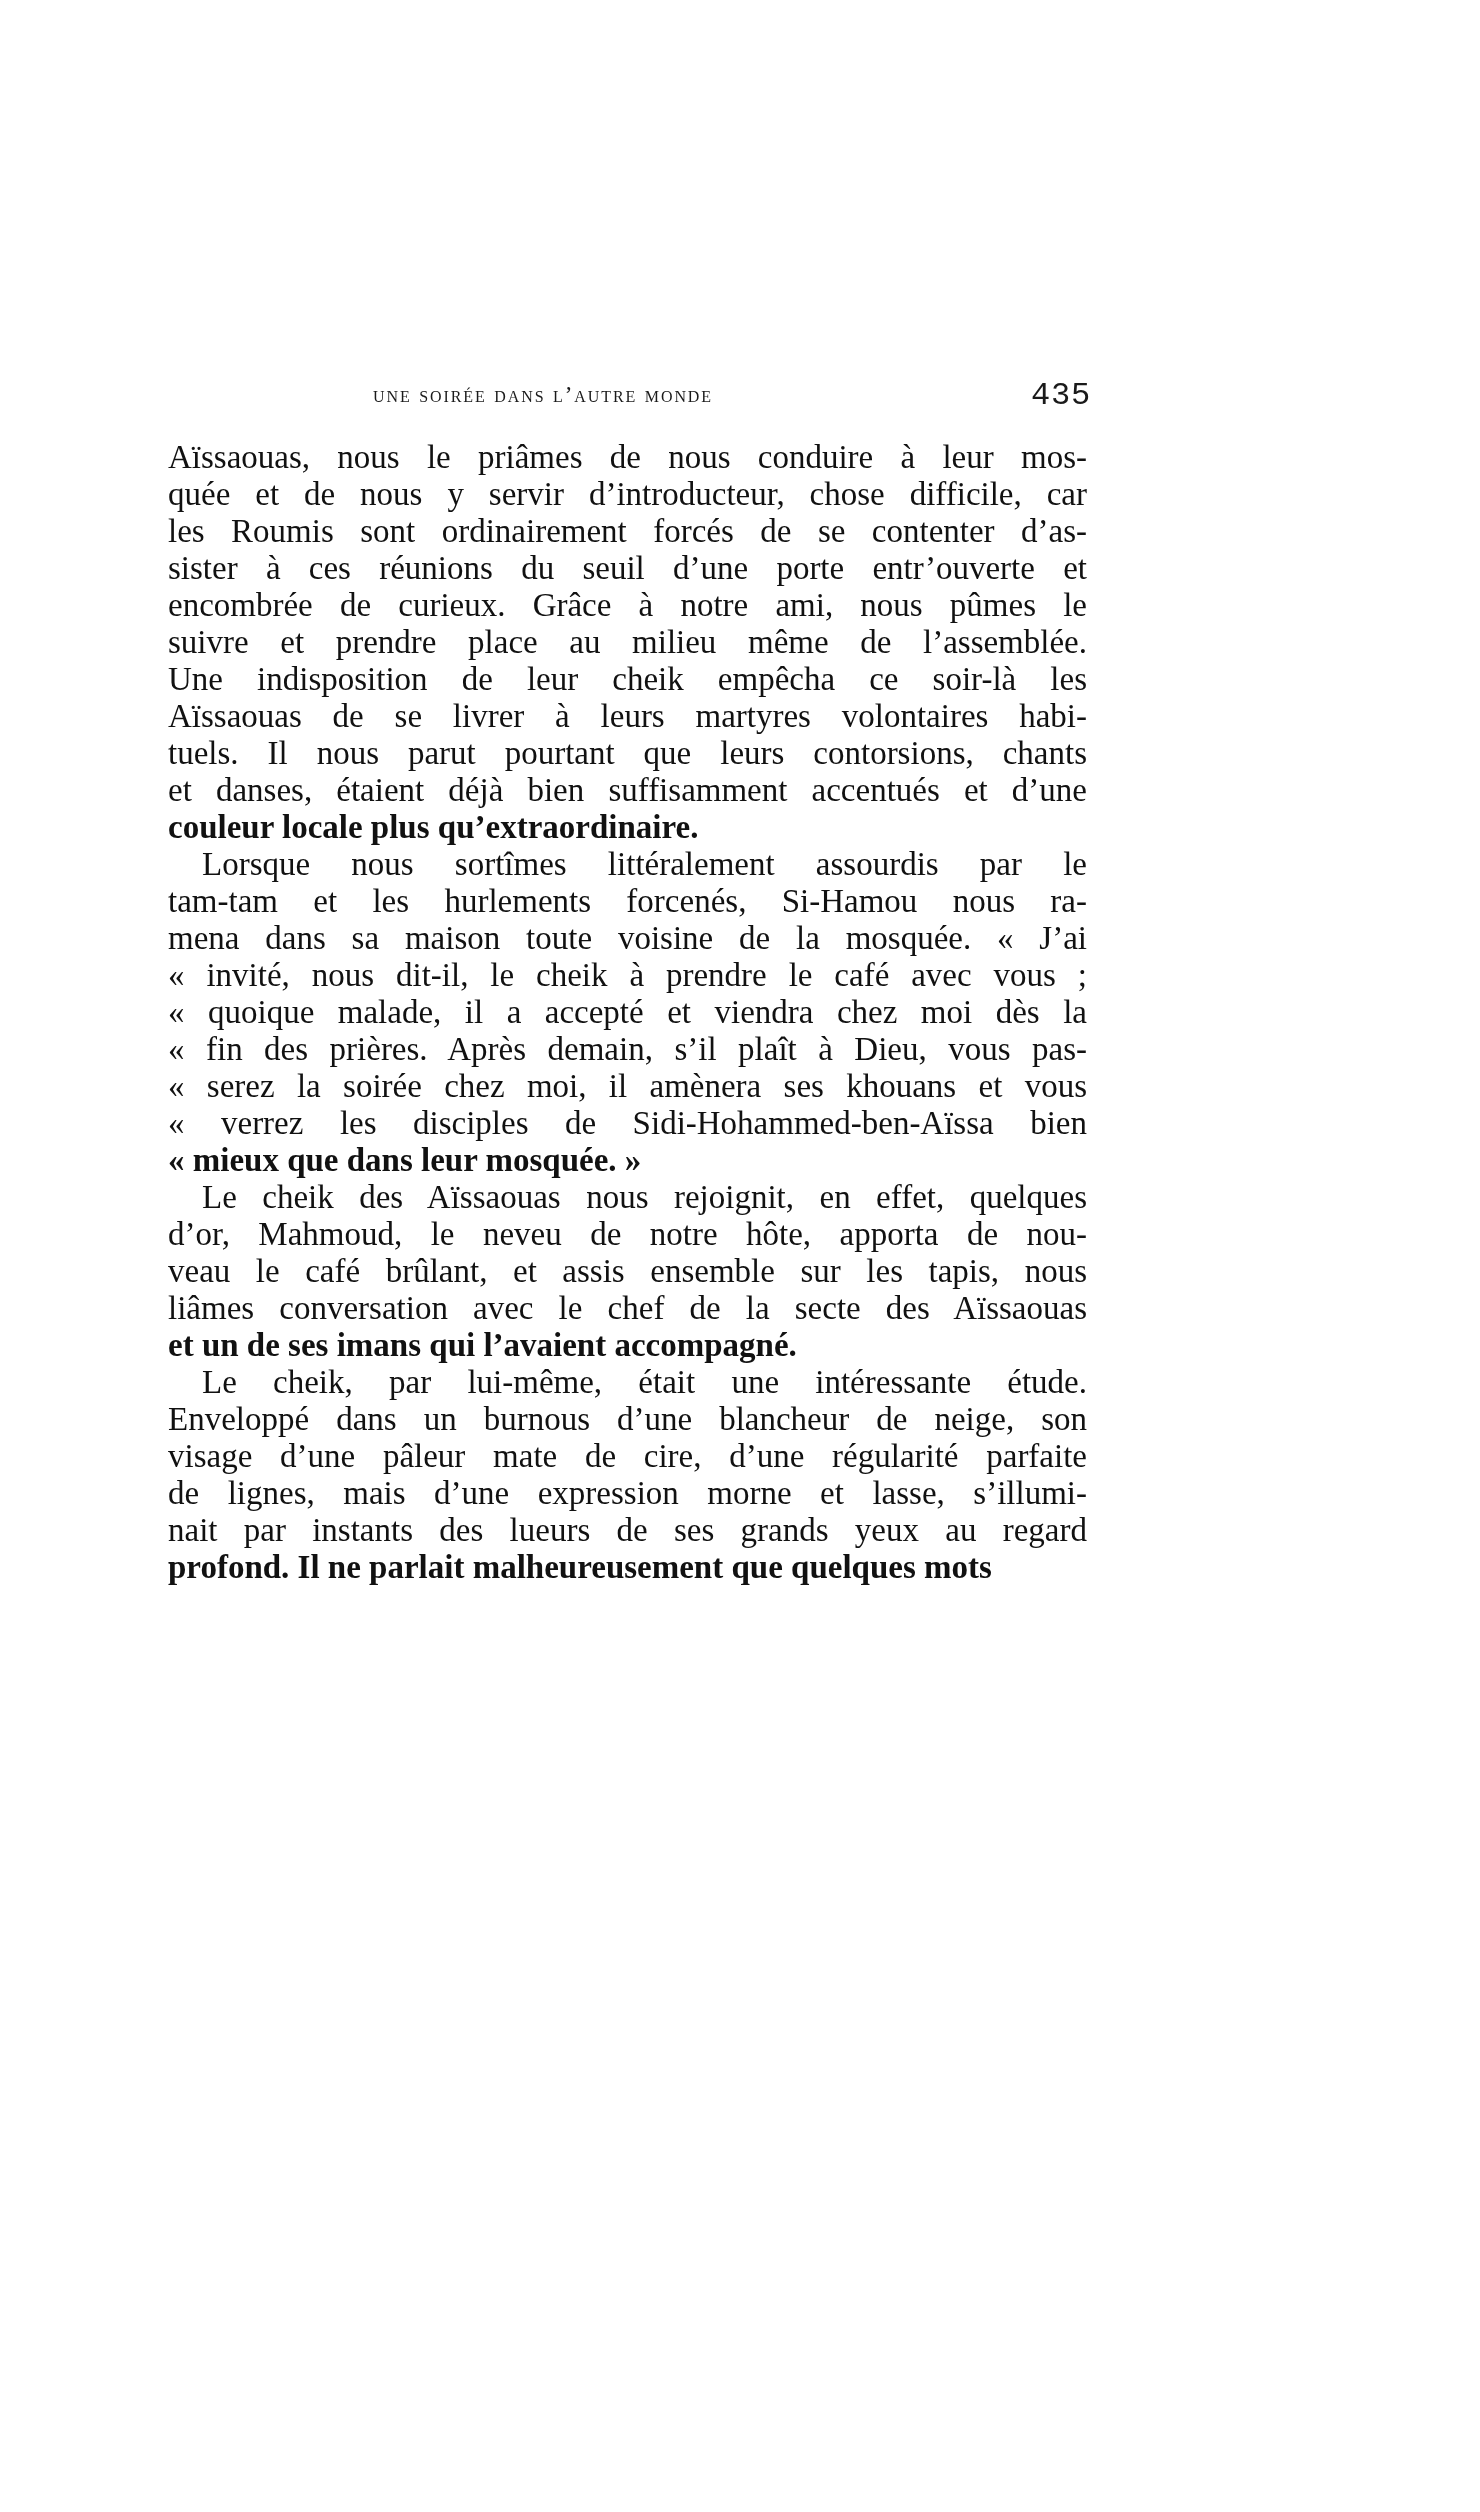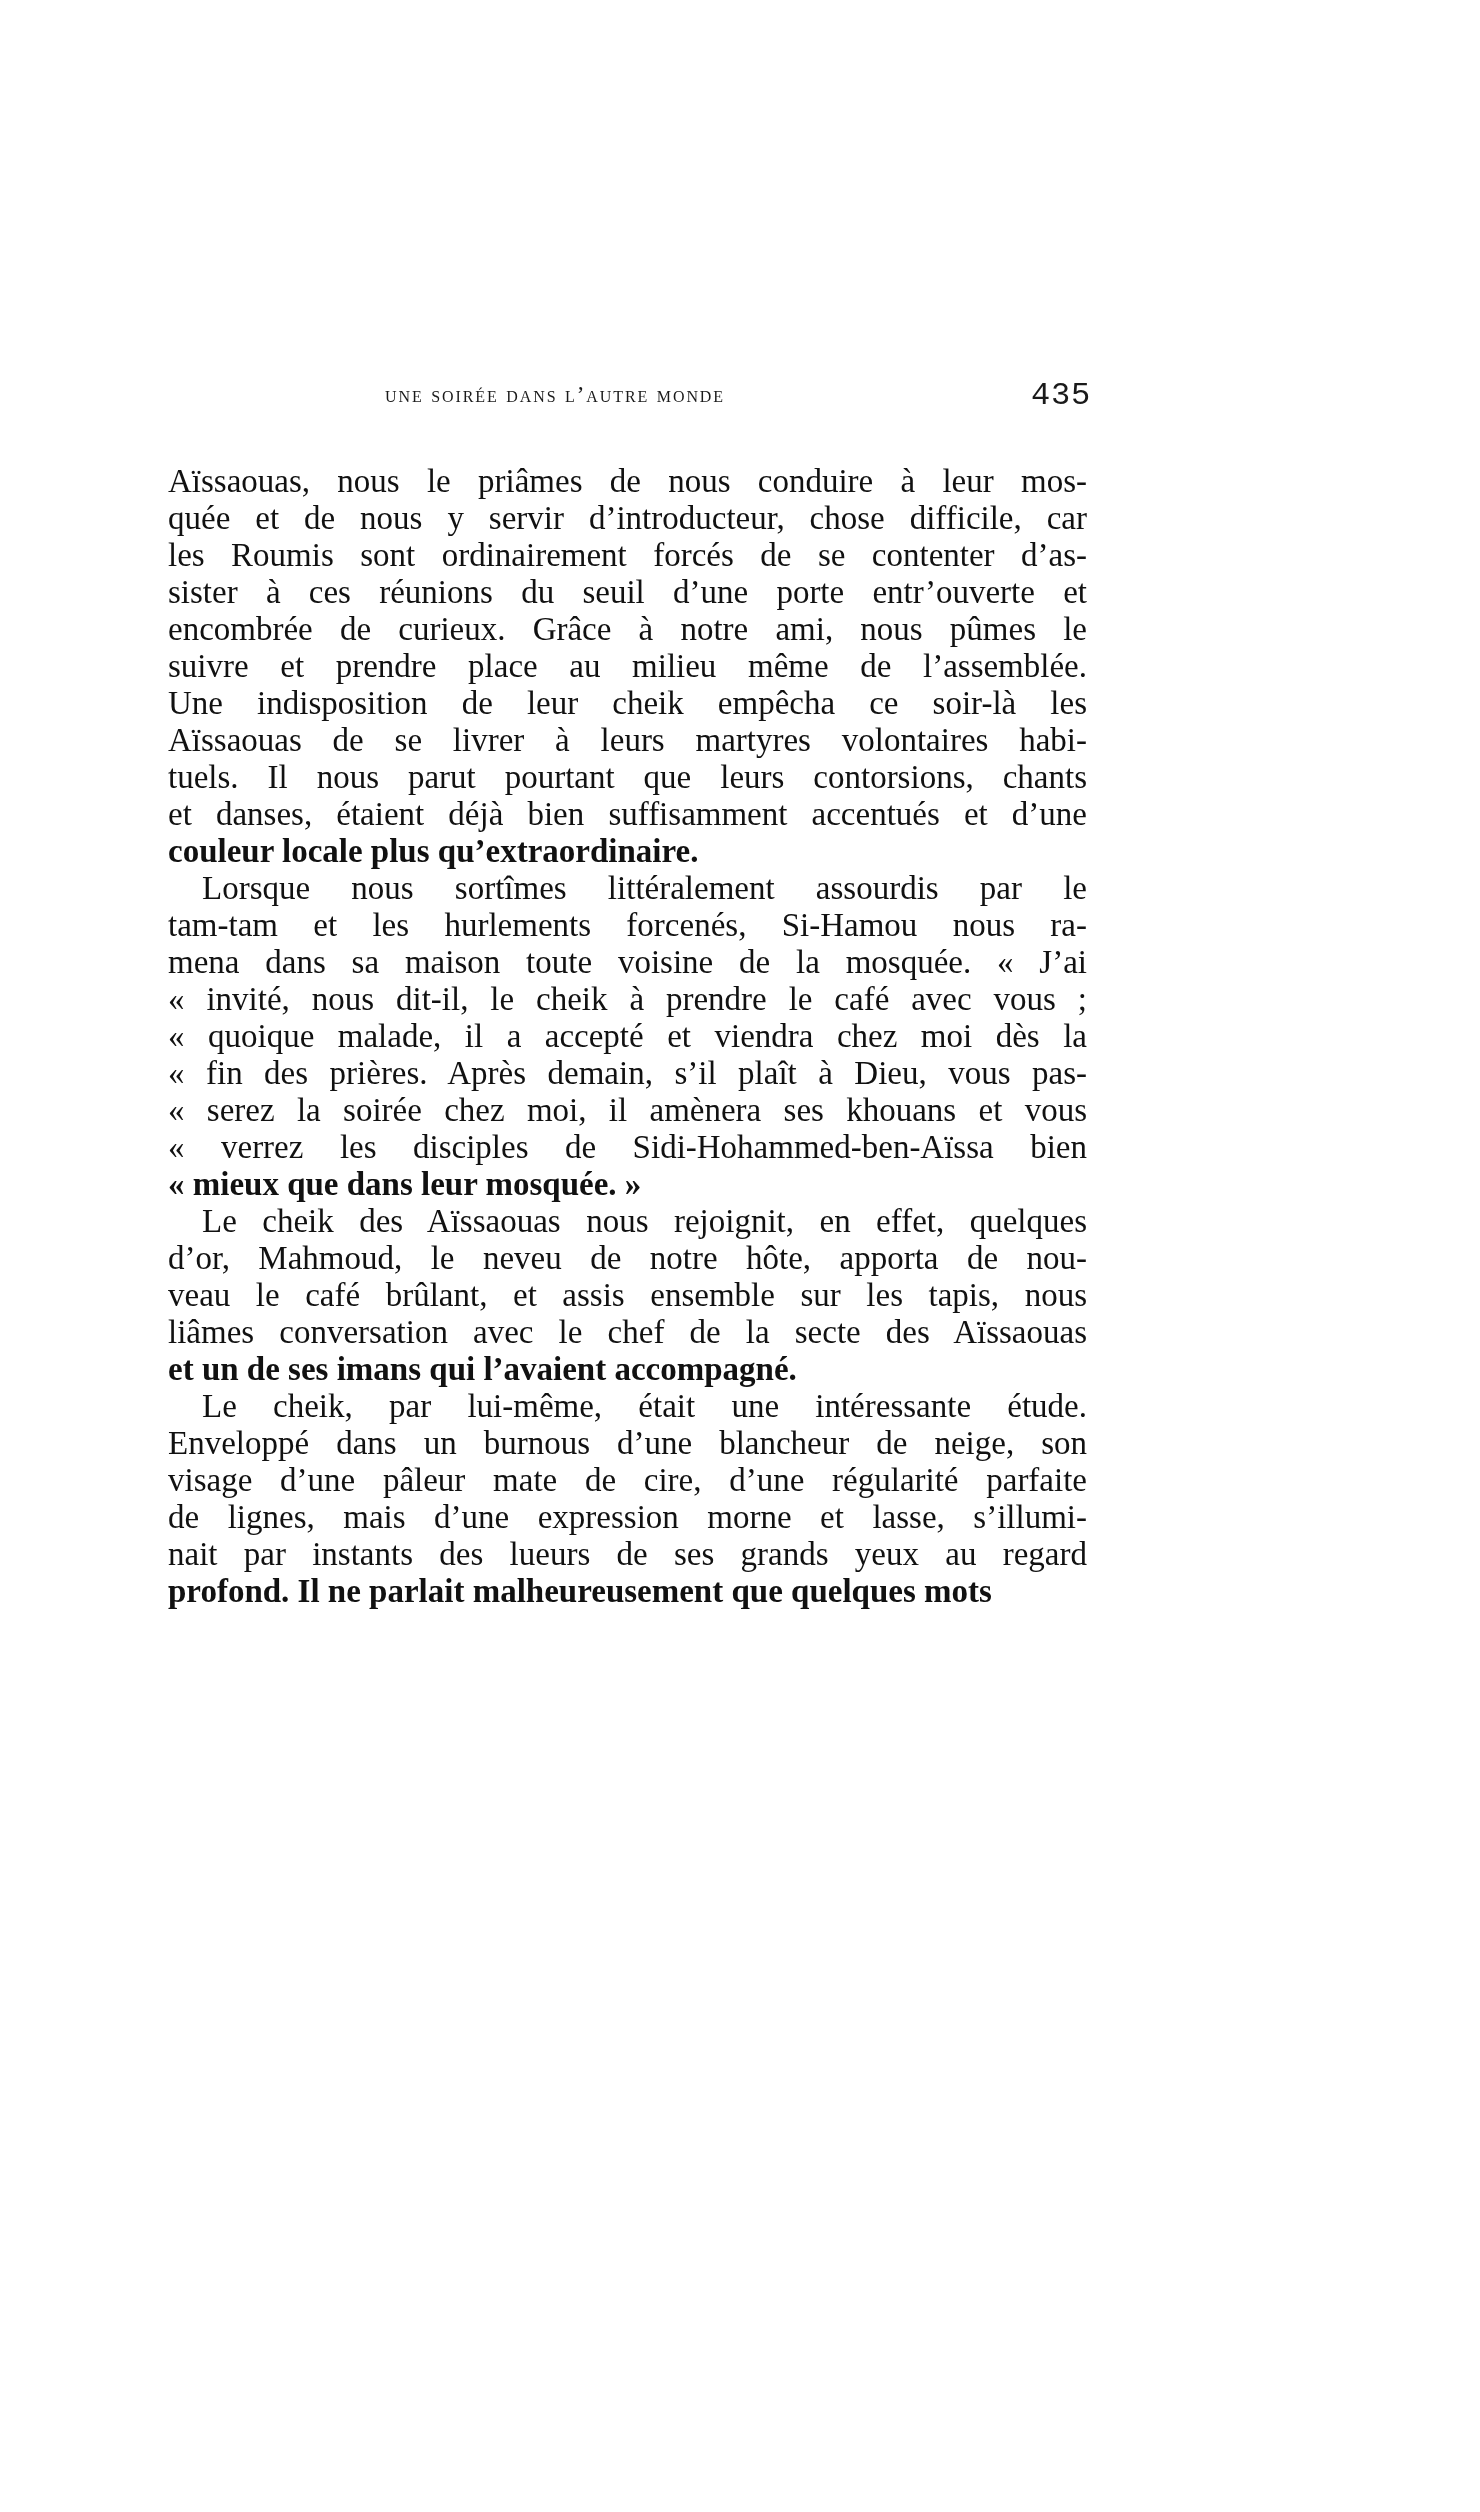--- a/index.html
+++ b/index.html
@@ -2,34 +2,34 @@
 <html style="font-size:13.5px"><head>
 <meta charset="utf-8">
 <style>
   html, body { margin: 0; padding: 0; background: #ffffff; }
   body { width: 1480px; height: 2512px; position: relative; overflow: hidden; }
   .page { position: absolute; left: 0; top: 0; width: 1480px; height: 2512px; background: #fff; }
   .running-head {
     position: absolute; left: 168px; top: 377px; width: 918px; height: 39px;
   }
   .running-title {
-    position: absolute; left: 217px; top: 5px;
+    position: absolute; left: 205px; top: 5px;
     font-family: "Liberation Serif", "DejaVu Serif", serif;
     font-size: 23px; letter-spacing: 1.9px; color: #1a1a1a;
     font-variant: small-caps; text-transform: lowercase;
   }
   .page-number {
     position: absolute; right: -5px; top: 0px;
     font-family: Liberation Mono, monospace;
     font-size: 32px; color: #1a1a1a; letter-spacing: 0.8px;
   }
   .body-text {
     position: absolute; left: 168px; top: 439px; width: 919px;
     font-family: "Liberation Serif", "DejaVu Serif", serif;
-    font-size: 33px; line-height: 37px; color: #111; margin-top: 24px;
+    font-size: 33px; line-height: 37px; color: #111;
   }
   .line {
     display: block; white-space: nowrap; text-align: justify; text-align-last: justify;
     height: 37px;
   }
   .line.last { text-align-last: left; font-weight: bold; }
   .line.indent { padding-left: 34px; }
 </style>
 </head>
 <body>

